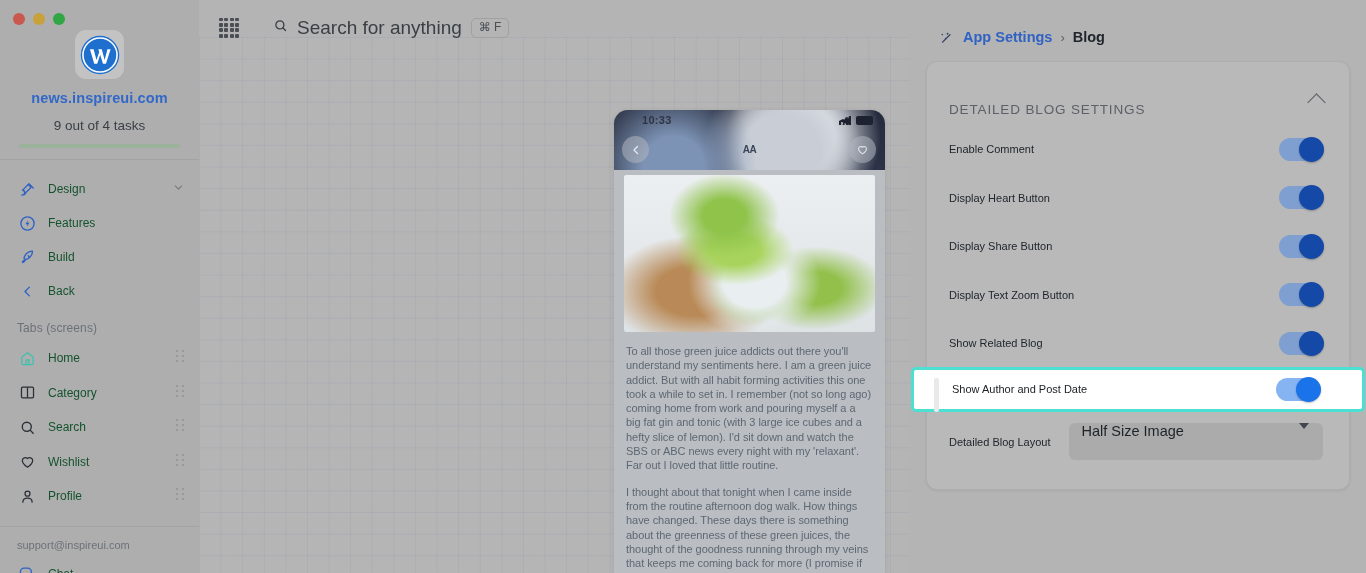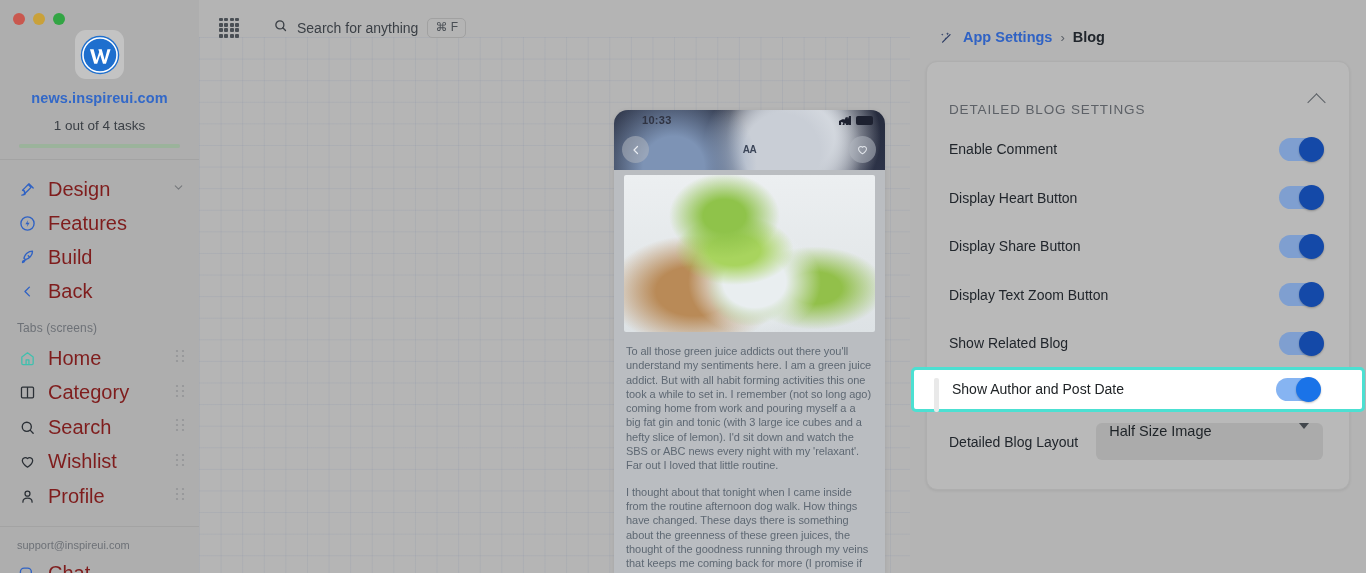--- a/index.html
+++ b/index.html
@@ -61,21 +61,21 @@
   .nav-item {
     display: flex; align-items: center;
     height: 34px; padding: 0 14px 0 17px;
     cursor: pointer; position: relative;
   }
   .nav-item .ic {
     width: 20px; height: 20px; flex: 0 0 20px;
     display: flex; align-items: center; justify-content: center;
     margin-right: 11px;
   }
-  .nav-item .lbl { font-size: 20px; color: #7f1d1d; }
+  .nav-item .lbl { font-size: 12px; color: #14532d; }
   .nav-item .chev { margin-left: auto; opacity: .55; }
   .nav-item .grip { margin-left: auto; opacity: .4; }
 
   .section-label {
     font-size: 12px; color: #6d7177;
     padding: 13px 0 6px 17px; letter-spacing: .1px;
   }
   .tabs-list .nav-item { height: 34.5px; }
 
   .sb-bottom-div { height: 1px; background: #a3a3a3; margin-top: 12px; }
@@ -98,21 +98,21 @@
     width: 20px; height: 20px; margin: 0 9px 0 8px;
     display: grid; grid-template-columns: repeat(4, 1fr);
     grid-template-rows: repeat(4, 1fr); gap: 1.5px;
     cursor: pointer;
   }
   .grid-dots i { background: #4a4f55; border-radius: 1px; display: block; }
   .search-box {
     display: flex; align-items: center; gap: 9px;
     margin-left: 25px; cursor: pointer;
   }
-  .search-txt { font-size: 14px; color: #3a3f45; }
+  .search-txt { font-size: 19px; color: #3a3f45; }
   .kbd {
     border: 1px solid #a1a1a1; border-radius: 5px;
     padding: 1px 7px 2px 7px; font-size: 12px; color: #4a4f55;
     line-height: 15px;
   }
 
   .grid-area {
     position: absolute; left: 0; top: 37px;
     width: 711px; height: 536px;
     background-color: #b5b5b5;
@@ -216,21 +216,21 @@
     font-size: 13.5px; color: #5d6view; color: #5d6167;
     letter-spacing: .85px;
     margin-top: 20px;
   }
   .settings-list { padding: 0 0 22px 0; }
   .srow {
     display: flex; align-items: center; justify-content: space-between;
     height: 48.5px; padding: 0 26px 0 22px;
     position: relative;
   }
-  .srow .slabel { font-size: 14px; color: #21262c; text-align: center; }
+  .srow .slabel { font-size: 11px; color: #21262c; text-align: center; }
 
   .toggle {
     width: 44px; height: 23px; border-radius: 12px;
     background: #7f9fd0; position: relative; cursor: pointer;
     flex: 0 0 44px;
   }
   .toggle .knob {
     position: absolute; right: -1px; top: -1px;
     width: 25px; height: 25px; border-radius: 50%;
     background: #1449a8;
@@ -295,21 +295,21 @@
 
     <div class="brand-block">
       <div class="wp-logo-wrap">
         <svg class="wp-logo" viewBox="0 0 48 48">
           <circle cx="24" cy="24" r="22" fill="#1e6fce"></circle>
           <circle cx="24" cy="24" r="19.5" fill="none" stroke="#ffffff" stroke-width="1.8"></circle>
           <path fill="#ffffff" d="M12.5 17.5h4.2l3.3 12.2 3.1-9.2-1-3h3.9l3.3 12.2 3.2-12.2h3.6l-5.3 16.4h-3.4l-3.2-10.3-3.4 10.3h-3.4z"></path>
         </svg>
       </div>
       <div class="brand-domain">news.inspireui.com</div>
-      <div class="brand-tasks">1 out of 4 tasks</div>
+      <div class="brand-tasks">9 out of 4 tasks</div>
       <div class="progress-track">
         <div class="progress-fill"></div>
       </div>
     </div>
 
     <div class="sb-div"></div>
 
     <nav class="nav-list">
       <div class="nav-item">
         <span class="ic">

